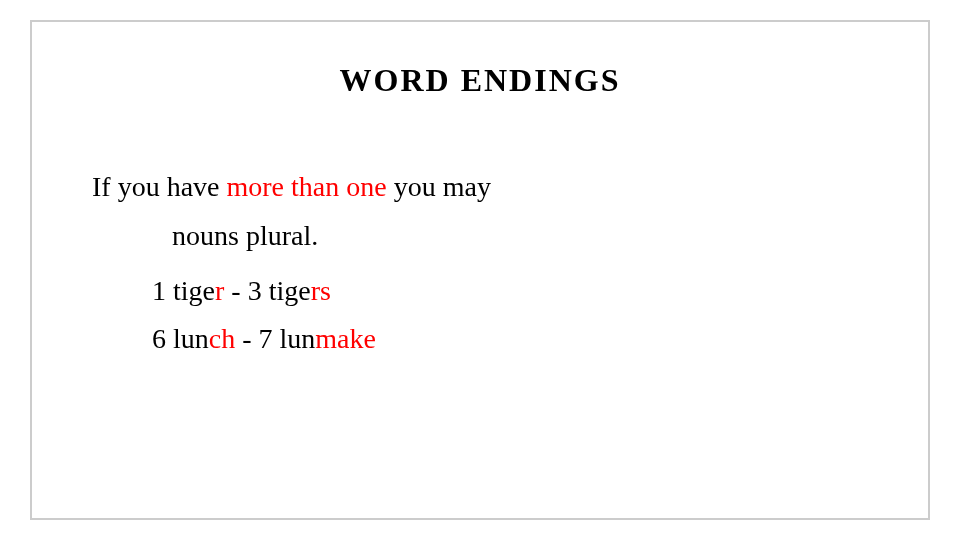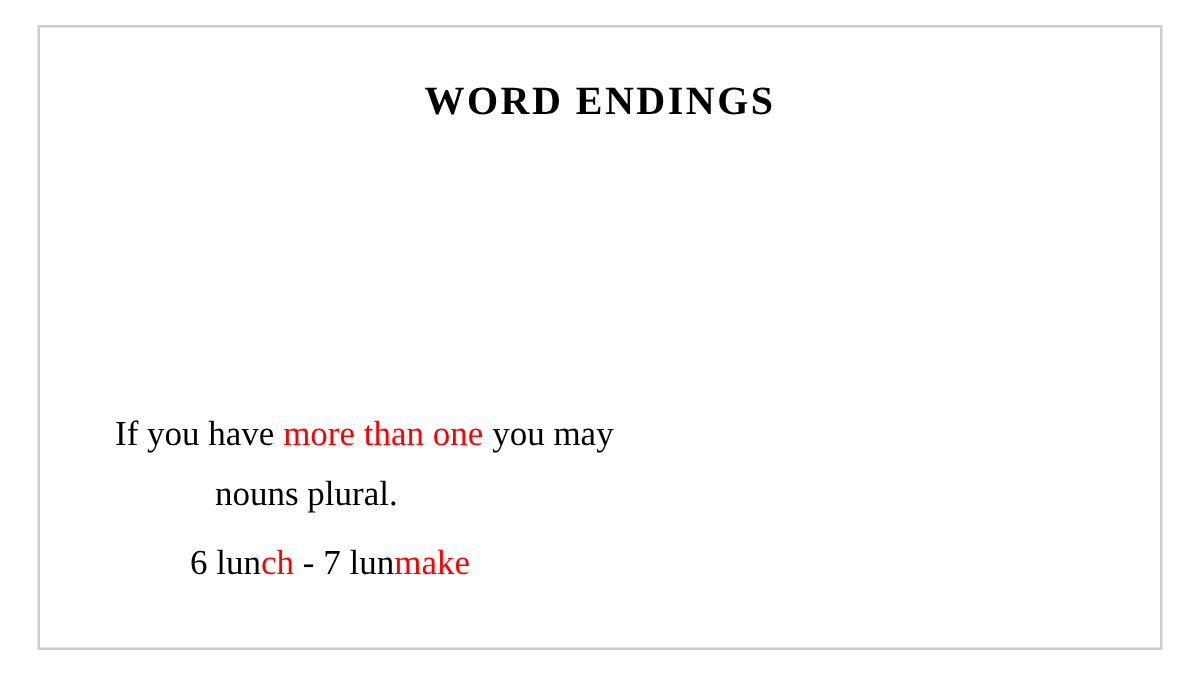--- a/index.html
+++ b/index.html
@@ -19,39 +19,40 @@
     }
 
     .slide {
       width: 900px;
       height: 500px;
       background: #ffffff;
       border: 2px solid #cccccc;
       display: flex;
       flex-direction: column;
       align-items: flex-start;
-      justify-content: space-between;
+      justify-content: flex-start;
       padding: 40px 60px;
     }
 
     .title {
       font-size: 32px;
       font-weight: bold;
       color: #000000;
       text-align: center;
       width: 100%;
       margin-bottom: 30px;
       letter-spacing: 2px;
     }
 
     .content {
       font-size: 28px;
       color: #000000;
       line-height: 1.6;
       width: 100%;
+      margin-top: 36px;
     }
 
     .line {
       display: block;
       margin-bottom: 4px;
     }
 
     .red {
       color: #ff0000;
     }
@@ -73,17 +74,20 @@
   <div class="title">WORD  ENDINGS</div>
   <div class="content">
     <span class="line">
       <span>If  you  have  </span><span class="red">more  than</span>  <span class="red">one</span>  <span>you  may</span>
     </span>
     <span class="line">
       <span style="margin-left: 80px; display: inline-block;">nouns  plural.</span>
     </span>
     <div class="examples">
       <span class="example-line">
+        <span>1  tige</span><span class="red">r</span><span>  -  </span><span>3  tige</span><span class="red">rs</span>
+      </span>
+      <span class="example-line">
         <span>6  lun</span><span class="red">ch</span><span>  -  </span><span>7  lun</span><span class="red">make</span>
       </span>
     </div>
   </div>
 </div>
 
 </body></html>

